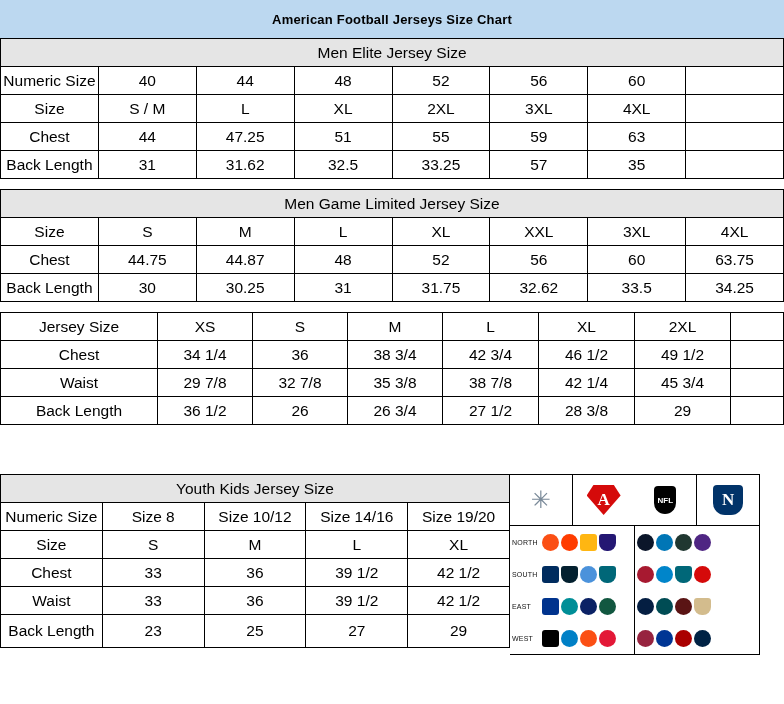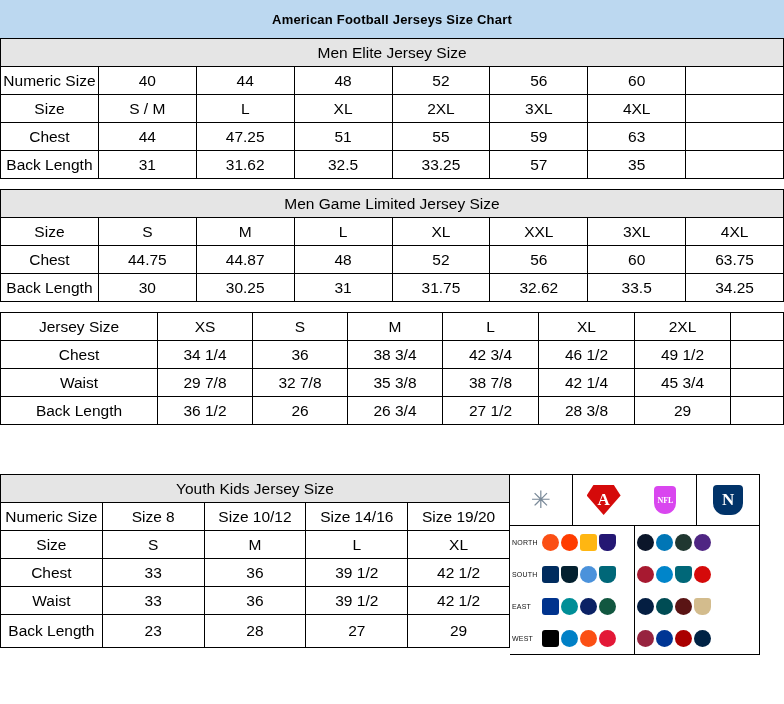--- a/index.html
+++ b/index.html
@@ -142,29 +142,29 @@
   }
   .tlogo.sq {
     border-radius: 3px;
   }
   .tlogo.shield {
     border-radius: 3px 3px 8px 8px;
   }
   .nfl-shield {
     width: 22px;
     height: 28px;
-    background: #d946ef;
+    background: #000000;
     border-radius: 4px 4px 11px 11px;
     display: flex;
     align-items: center;
     justify-content: center;
     color: #fff;
     font-size: 8px;
     font-weight: bold;
-    font-family: Liberation Serif, serif;
+    font-family: Liberation Sans, sans-serif;
   }
   .afc-logo {
     width: 34px;
     height: 30px;
     background: #d50a0a;
     clip-path: polygon(20% 0, 80% 0, 100% 35%, 50% 100%, 0 35%);
     color: #fff;
     font-size: 17px;
     font-weight: bold;
     display: flex;
@@ -371,21 +371,21 @@
         <tr>
           <td>Waist</td>
           <td>33</td>
           <td>36</td>
           <td>39 1/2</td>
           <td>42 1/2</td>
         </tr>
         <tr>
           <td style="height:30px">Back Length</td>
           <td>23</td>
-          <td>28</td>
+          <td>25</td>
           <td>27</td>
           <td>29</td>
         </tr>
       </tbody>
         </table>
     </div>
 
     <div class="logos">
       <div class="logo-top">
         <div class="cell">

